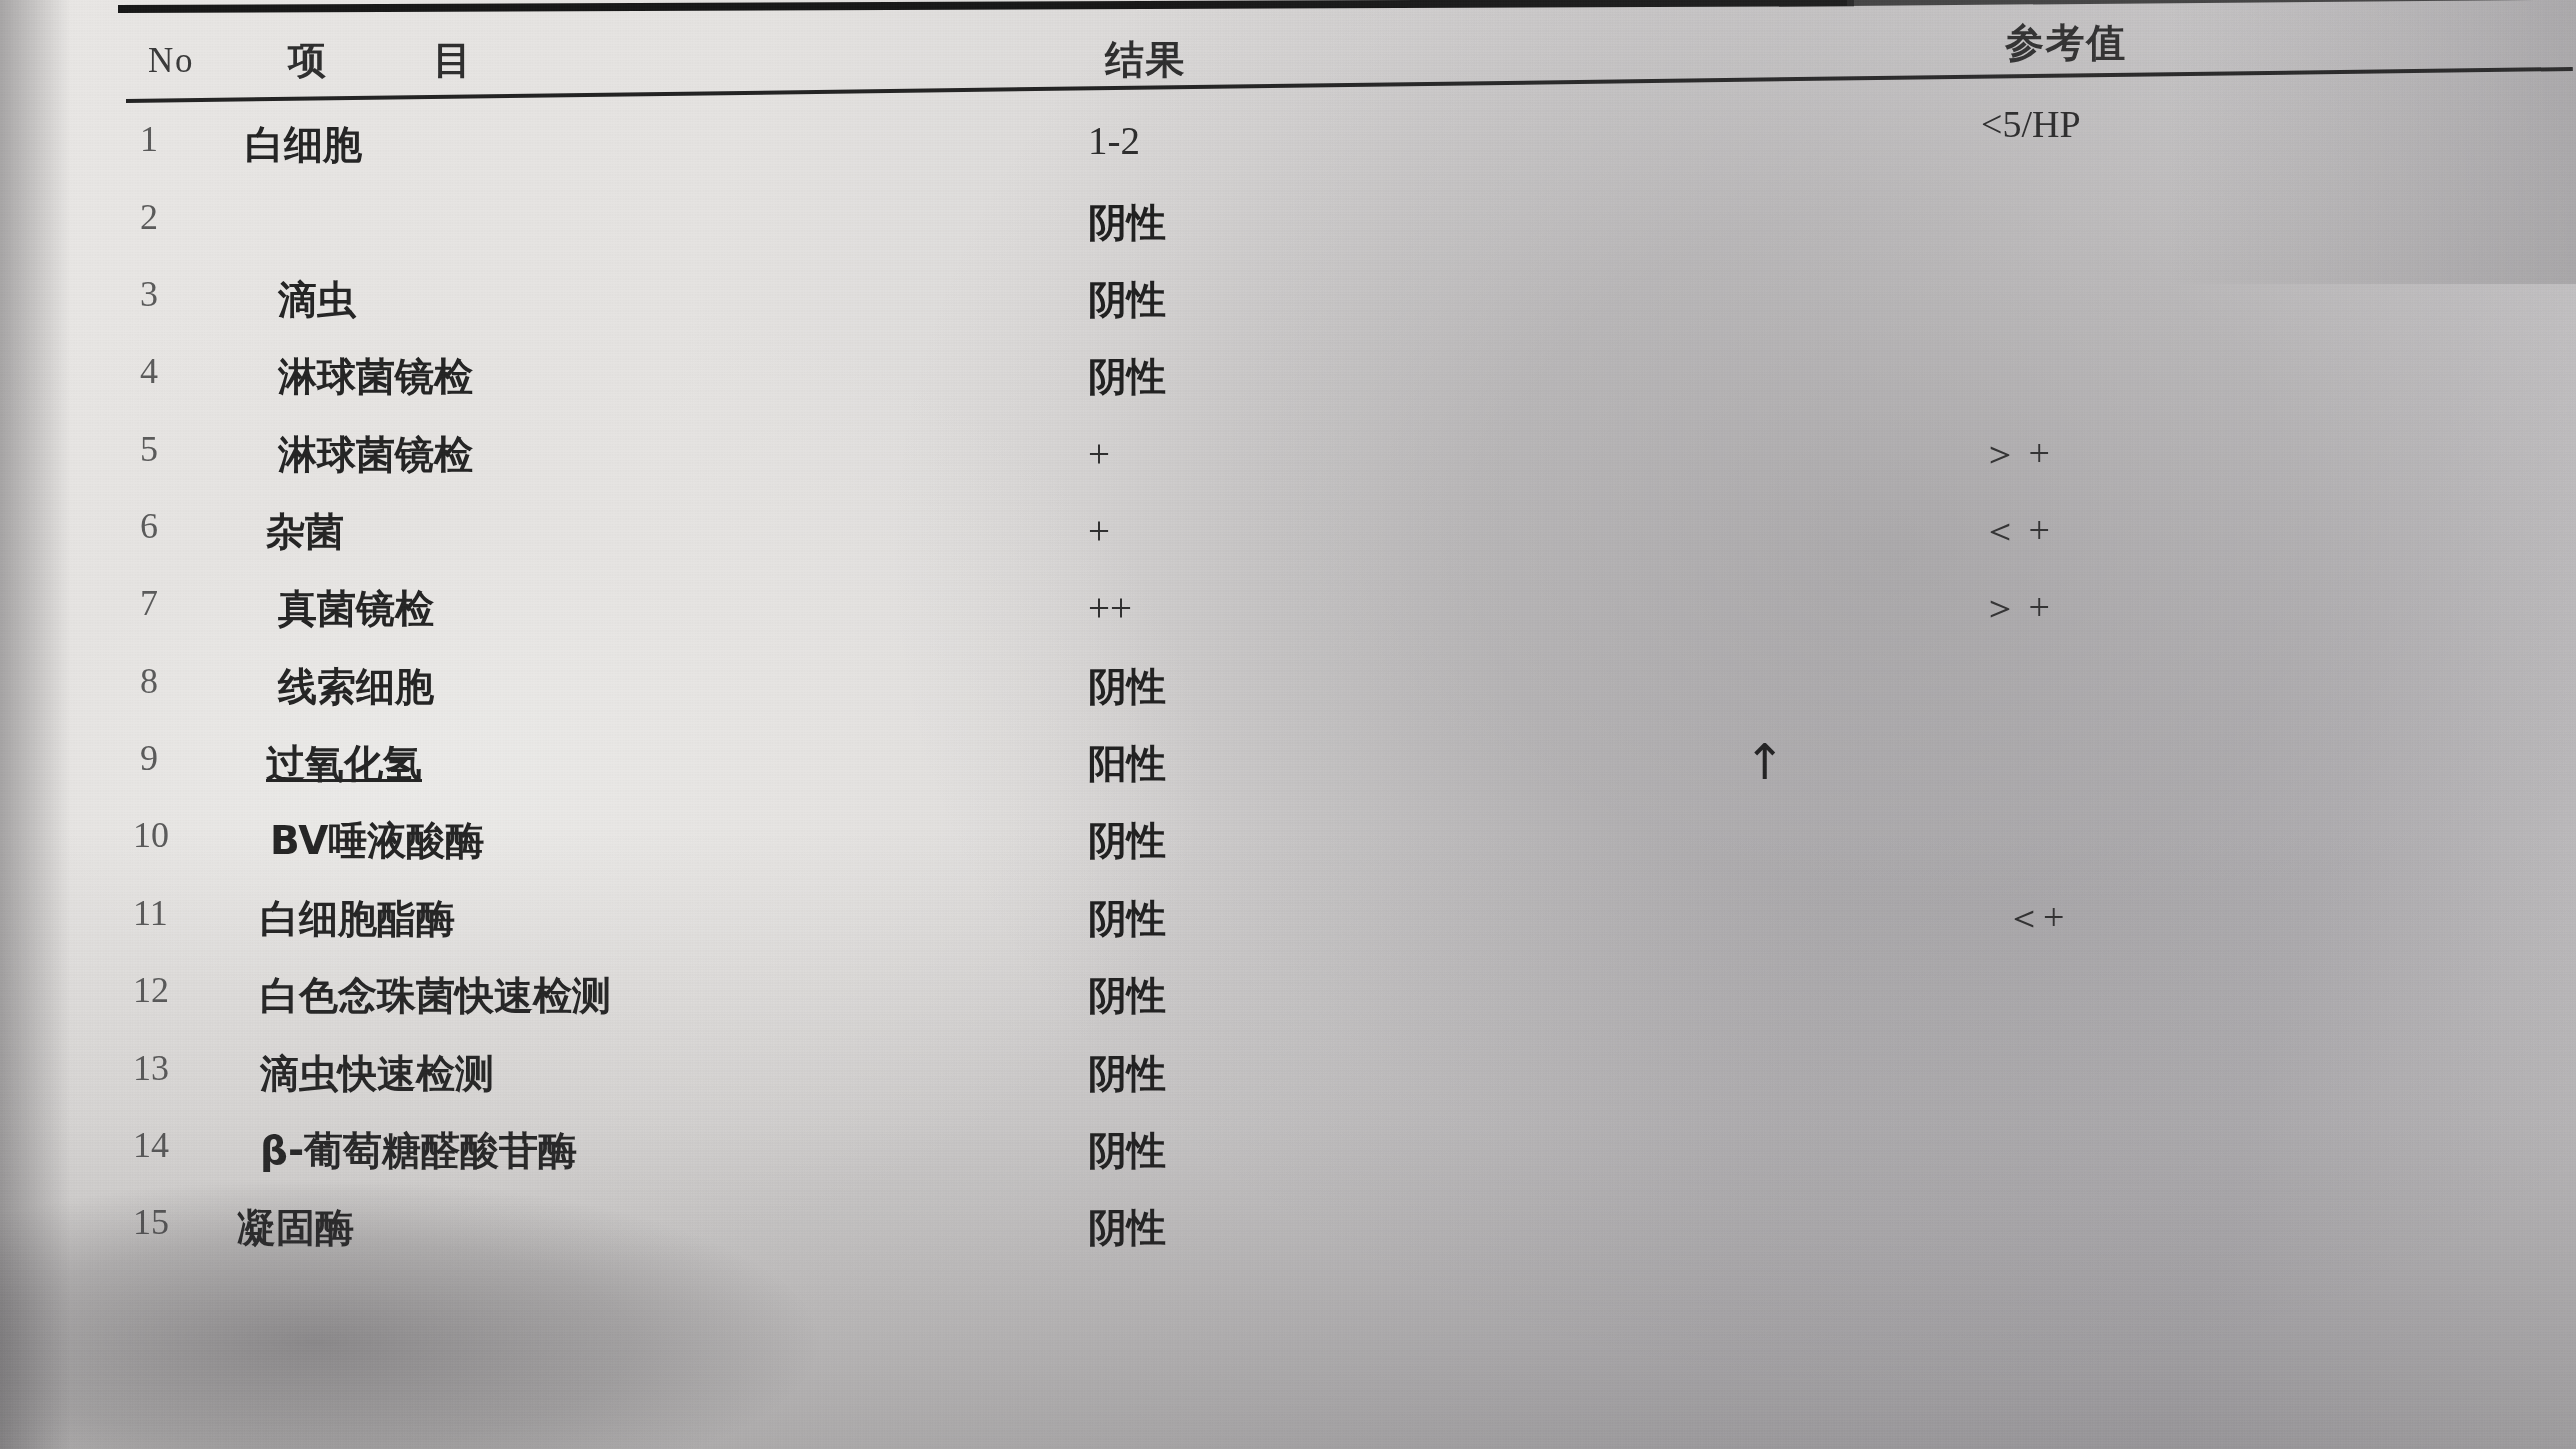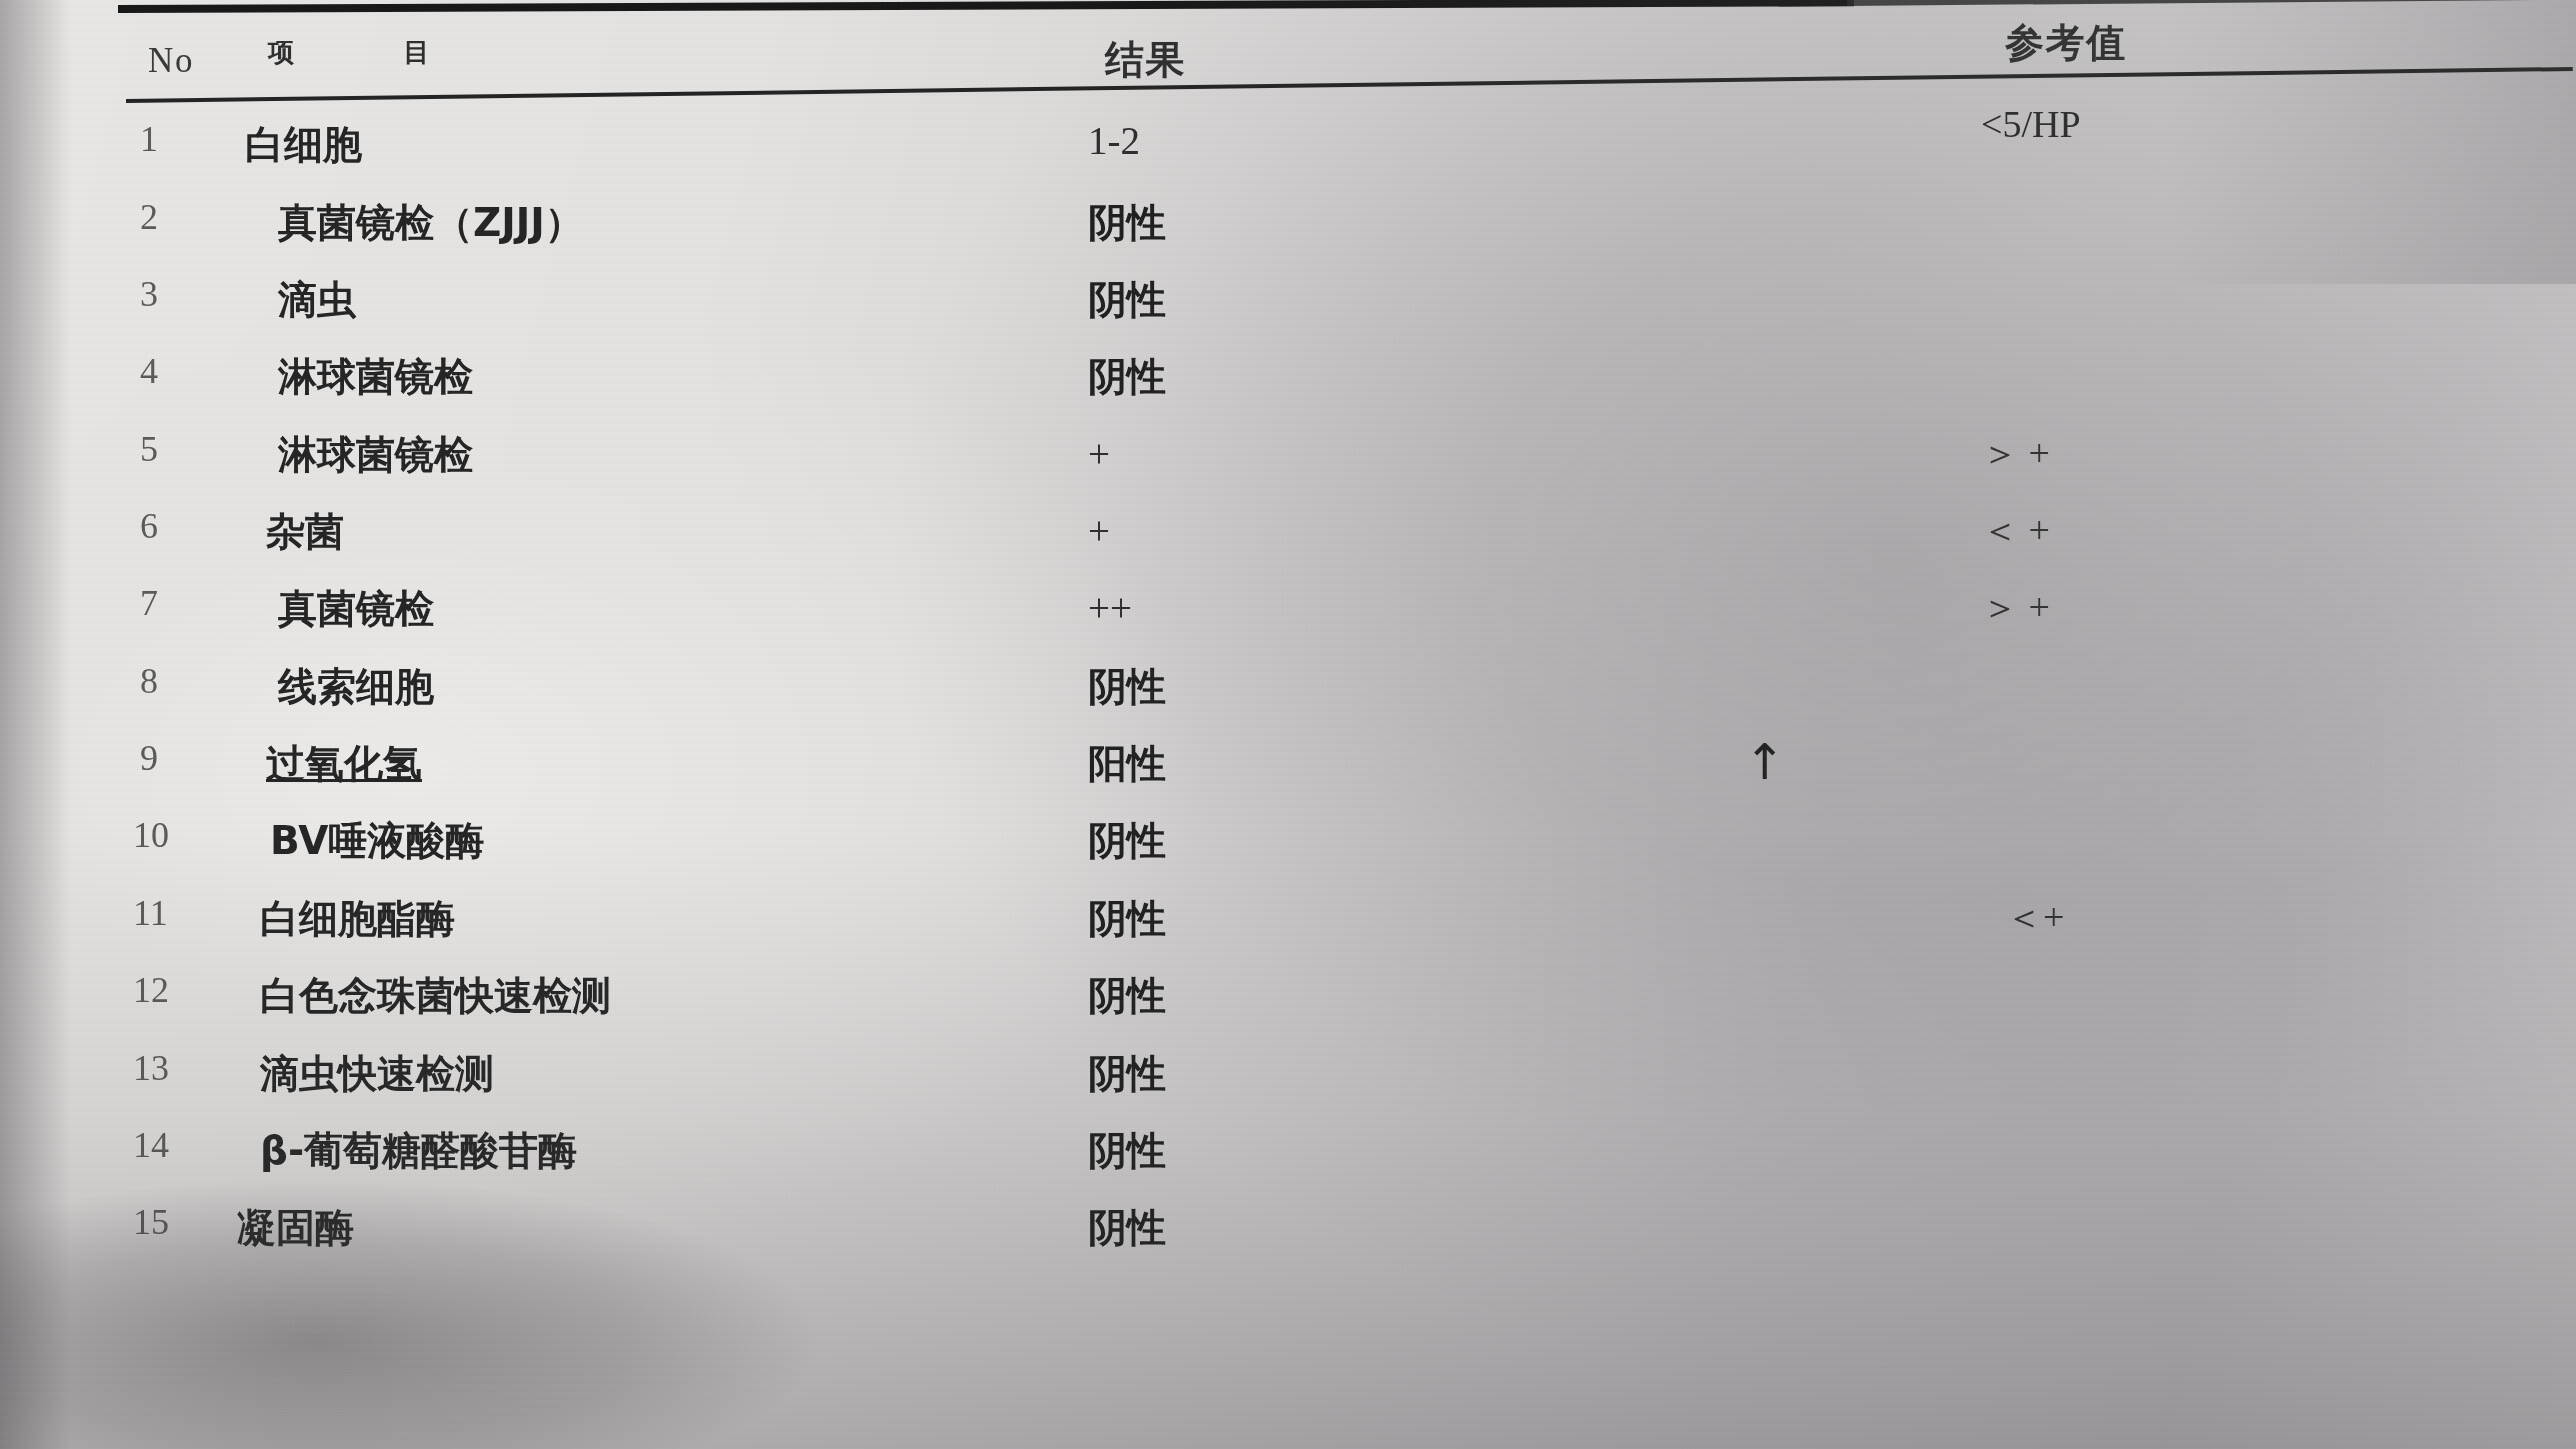--- a/index.html
+++ b/index.html
@@ -165,36 +165,35 @@
 </head>
 <body>
 
 <div id="page">
   <div class="paper"></div>
 
   <div class="rule-top"></div>
   <div class="rule-top2"></div>
 
   <div class="hdr" style="left:148px; top:41px;">No</div>
-  <div class="hdr hdr-cn" style="left:268px; top:35px; font-size:26px; letter-spacing:47px;font-family:Liberation Mono, monospace;">项          目</div>
+  <div class="hdr hdr-cn" style="left:288px; top:35px; font-size:38px; letter-spacing:47px;">项          目</div>
   <div class="hdr hdr-cn" style="left:1105px; top:33px; font-size:39px;">结果</div>
   <div class="hdr hdr-cn" style="left:2005px; top:16px; font-size:39px;">参考值</div>
 
   <div class="rule-header"></div>
 
   <div class="row" style="top:118px;">
     <div class="c-no">1</div>
     <div class="c-item">白细胞</div>
     <div class="c-result light">1-2</div>
     <div class="c-ref" style="left:1981px; top:-16px;">&lt;5/HP</div>
   </div>
 
   <div class="row" style="top:196px;">
     <div class="c-no">2</div>
-    <div class="c-item" style="left:278px;">真菌镜检（ZJJJ）</div>
     <div class="c-result">阴性</div>
   </div>
 
   <div class="row" style="top:273px;">
     <div class="c-no">3</div>
     <div class="c-item" style="left:278px;">滴虫</div>
     <div class="c-result">阴性</div>
   </div>
 
   <div class="row" style="top:350px;">

